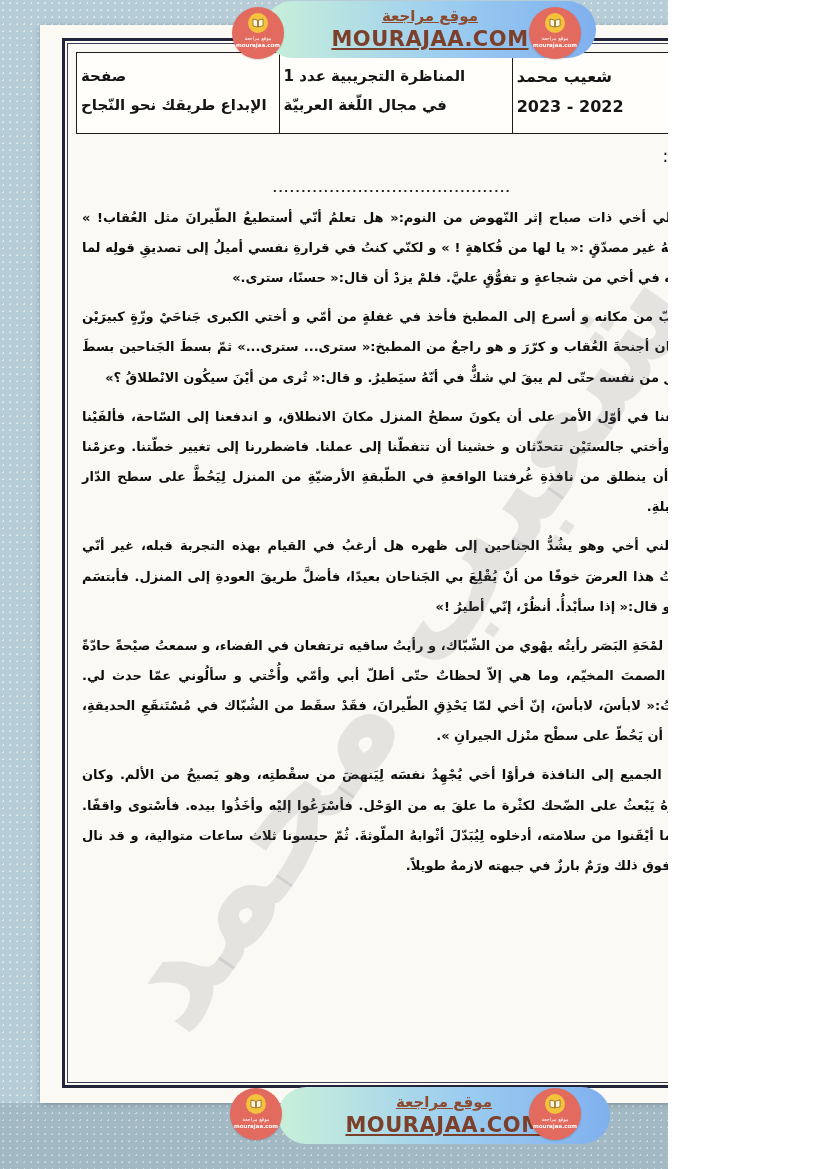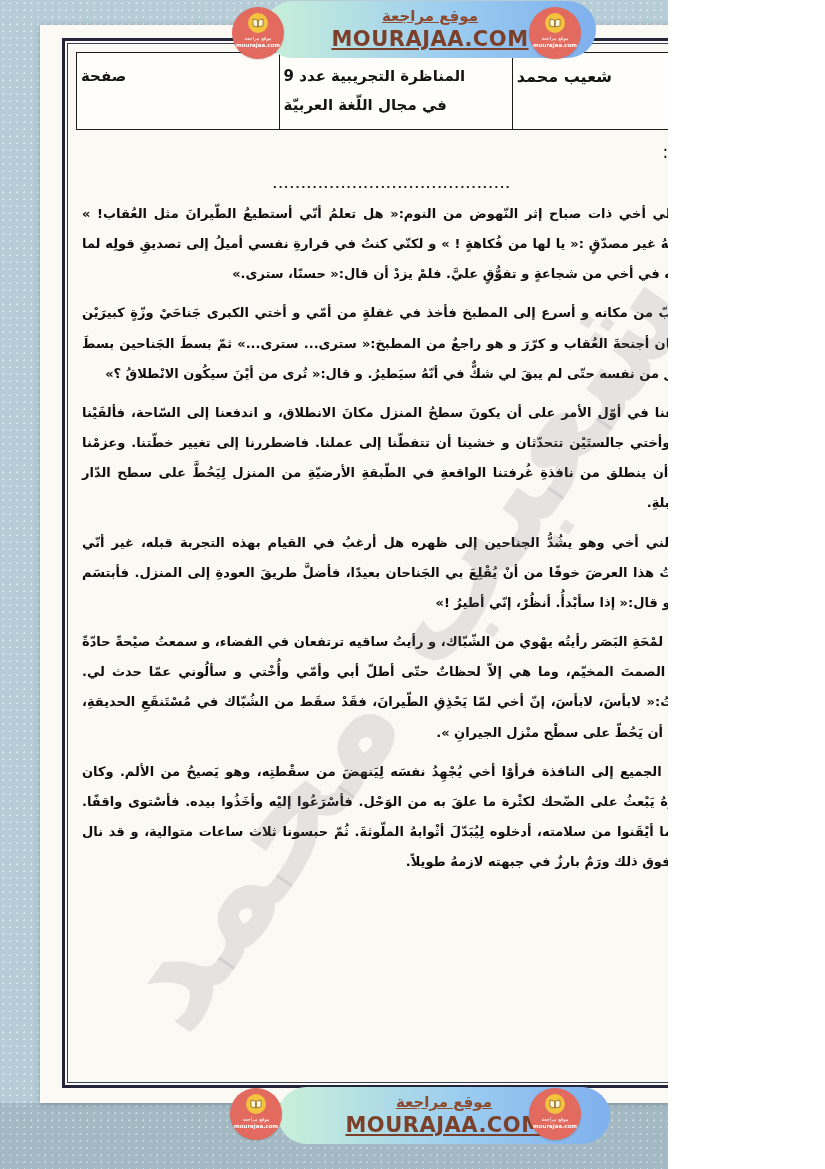--- a/index.html
+++ b/index.html
@@ -185,27 +185,29 @@
 
   <div class="sheet">
     <div class="frame">
       <div class="frame-inner">
 
         <div class="watermark">شعيب محمد</div>
 
         <div class="htable">
           <div class="hcell c1">
             <div>شعيب محمد</div>
+            <div>2022 - 2023</div>
           </div>
           <div class="hcell c2">
-            <div>المناظرة التجريبية عدد 9</div>
+            <div>المناظرة التجريبية عدد 1</div>
             <div>في مجال اللّغة العربيّة</div>
           </div>
           <div class="hcell c3">
             <div>صفحة</div>
+            <div>الإبداع طريقك نحو النّجاح</div>
           </div>
         </div>
 
         <div class="section-label">النّصّ:</div>
         <div class="dots-separator">..........................................</div>
 
         <div class="text-body">
           <p>قال لي أخي ذات صباح إثر النّهوض من النوم:« هل تعلمُ أنّي أستطيعُ الطّيرانَ مثل العُقاب! » فأجبتُهُ غير مصدّقٍ :« يا لها من فُكاهةٍ ! » و لكنّي كنتُ في قرارةِ نفسي أميلُ إلى تصديقِ قولِه لما أعرفه في أخي من شجاعةٍ و تفوُّقٍ عليَّ. فلمْ يزدْ أن قال:« حسنًا، سترى.»</p>
           <p>ثمّ هبّ من مكانه و أسرع إلى المطبخ فأخذ في غفلةٍ من أمّي و أختي الكبرى جَناحَيْ وزّةٍ كبيرَيْن يقاربان أجنحةَ العُقاب و كرّرَ و هو راجعٌ من المطبخ:« سترى... سترى...» ثمّ بسطَ الجَناحين بسطَ الواثق من نفسه حتّى لم يبقَ لي شكٌّ في أنّهُ سيَطيرُ. و قال:« تُرى من أيْنَ سيكُون الانْطلاقُ ؟»</p>
           <p>فأتّفقنا في أوّل الأمر على أن يكونَ سطحُ المنزل مكانَ الانطلاق، و اندفعنا إلى السّاحة، فألفَيْنا أمّي وأختي جالستَيْن تتحدّثان و خشينا أن تتفطّنا إلى عملنا. فاضطررنا إلى تغيير خطّتنا. وعزمْنا على أن ينطلق من نافذةِ غُرفتنا الواقعةِ في الطّبقةِ الأرضيّةِ من المنزل لِيَحُطَّ على سطح الدّار المقابلةِ.</p>

